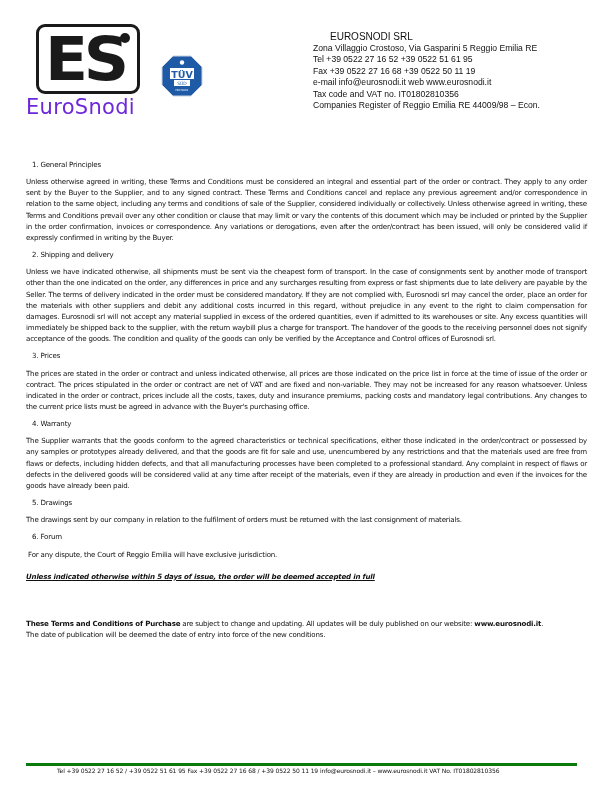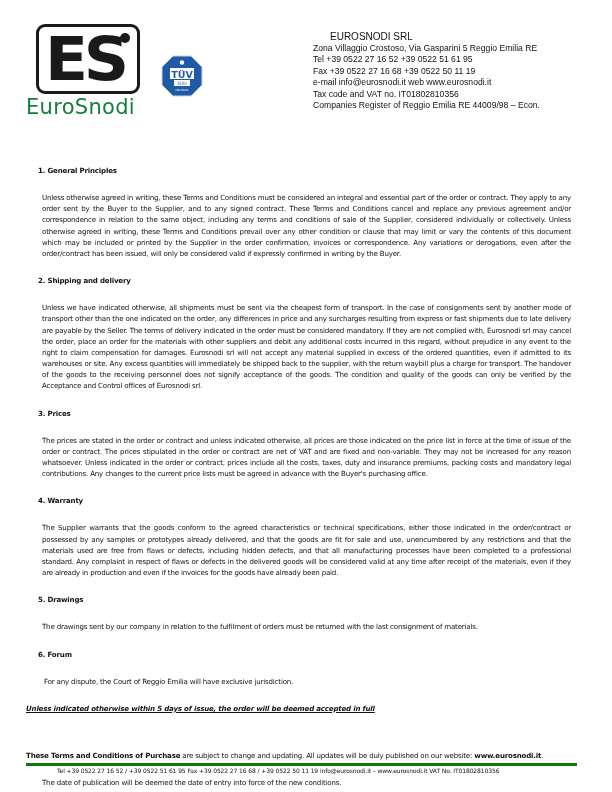--- a/index.html
+++ b/index.html
@@ -3,32 +3,32 @@
 <meta charset="utf-8">
 <style>
   html, body { margin: 0; padding: 0; background: #ffffff; }
   body { width: 612px; height: 792px; position: relative; overflow: hidden; color: #111; }
   .page { position: absolute; left: 0; top: 0; width: 612px; height: 792px; }
 
   
   .logo-box { position: absolute; left: 36px; top: 24px; width: 104px; height: 70px; border: 3px solid #1a1a1a; border-radius: 9px; box-sizing: border-box; background: #fff; }
   .logo-es { position: absolute; left: 6px; top: 0px; width: 90px; height: 64px; font-family: "DejaVu Sans", sans-serif; font-weight: bold; font-size: 60px; line-height: 64px; letter-spacing: -4px; color: #1a1a1a; transform: scaleX(1.05); transform-origin: left; }
   .logo-dot { position: absolute; right: 7px; top: 6px; width: 10px; height: 10px; border-radius: 50%; background: #1a1a1a; }
-  .logo-word { position: absolute; left: 26px; top: 95px; font-family: "DejaVu Sans", sans-serif; font-size: 21px; color: #15803d; letter-spacing: 0.3px; font-weight: normal; }
+  .logo-word { position: absolute; left: 26px; top: 95px; font-family: "DejaVu Sans", sans-serif; font-size: 21px; color: #6d28d9; letter-spacing: 0.3px; font-weight: normal; }
 
   .tuv { position: absolute; left: 161px; top: 55px; width: 42px; height: 42px; }
 
   .company { position: absolute; left: 313px; top: 30px; font-family: "Liberation Sans", sans-serif; font-size: 8.6px; line-height: 11.4px; color: #111; }
   .company .name { font-size: 10px; line-height: 13px; padding-left: 17px; }
 
   
   .doc { position: absolute; left: 26px; top: 153px; width: 561px; font-family: "DejaVu Sans", sans-serif; font-size: 7.05px; line-height: 11.15px; color: #111; letter-spacing: -0.18px; }
   .doc-title { text-align: center; font-weight: bold; font-size: 7px; margin: 0 0 1px 0; }
-  .sec-h { font-weight: bold; margin: 12px; }
-  .sec-p { margin: 16px; text-align: justify; }
+  .sec-h { font-weight: normal; margin: 6px; }
+  .sec-p { margin: 0; text-align: justify; }
   .note { margin-top: 11px; font-weight: bold; font-style: italic; text-decoration: underline; }
   .closing { margin-top: 36px; text-align: justify; }
   .closing b { font-weight: bold; }
 
   
   .footer-line { position: absolute; left: 26px; top: 763px; width: 551px; height: 3px; background: #0a7a0a; }
   .footer-text { position: absolute; left: 57px; top: 767px; font-family: "DejaVu Sans", sans-serif; font-size: 6px; color: #111; white-space: nowrap; letter-spacing: -0.1px; }
 </style>
 </head>
 <body>

